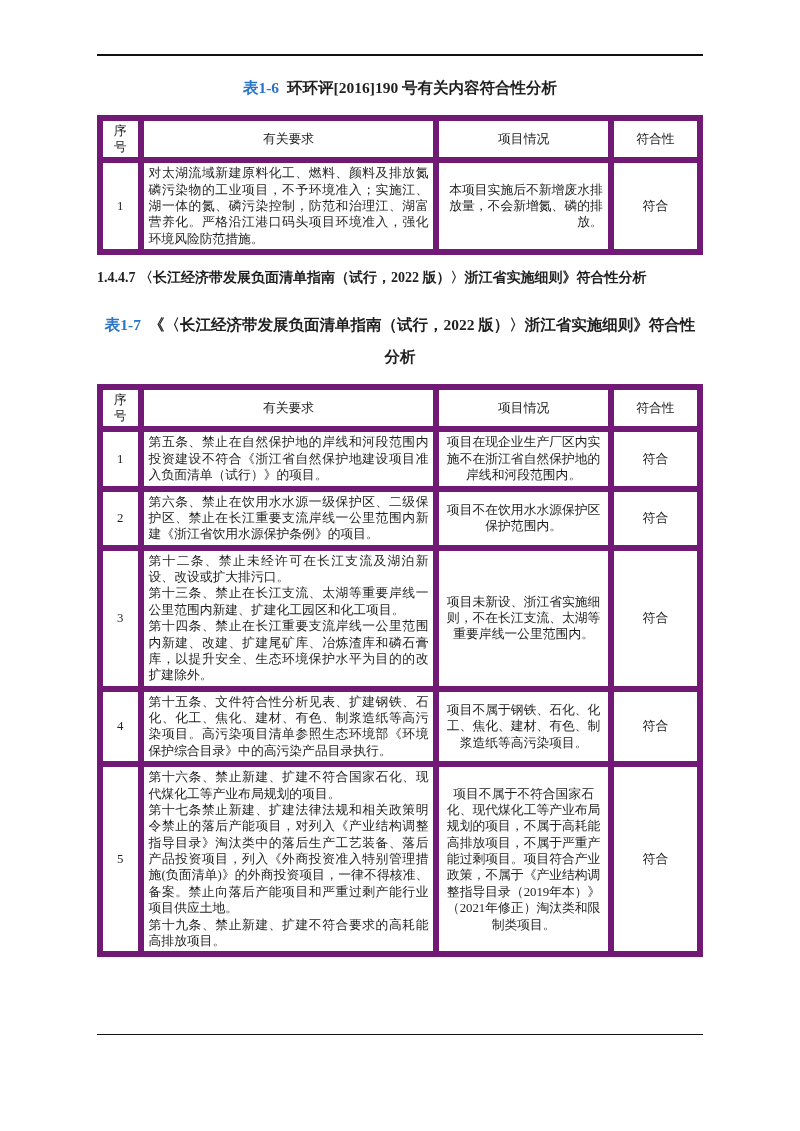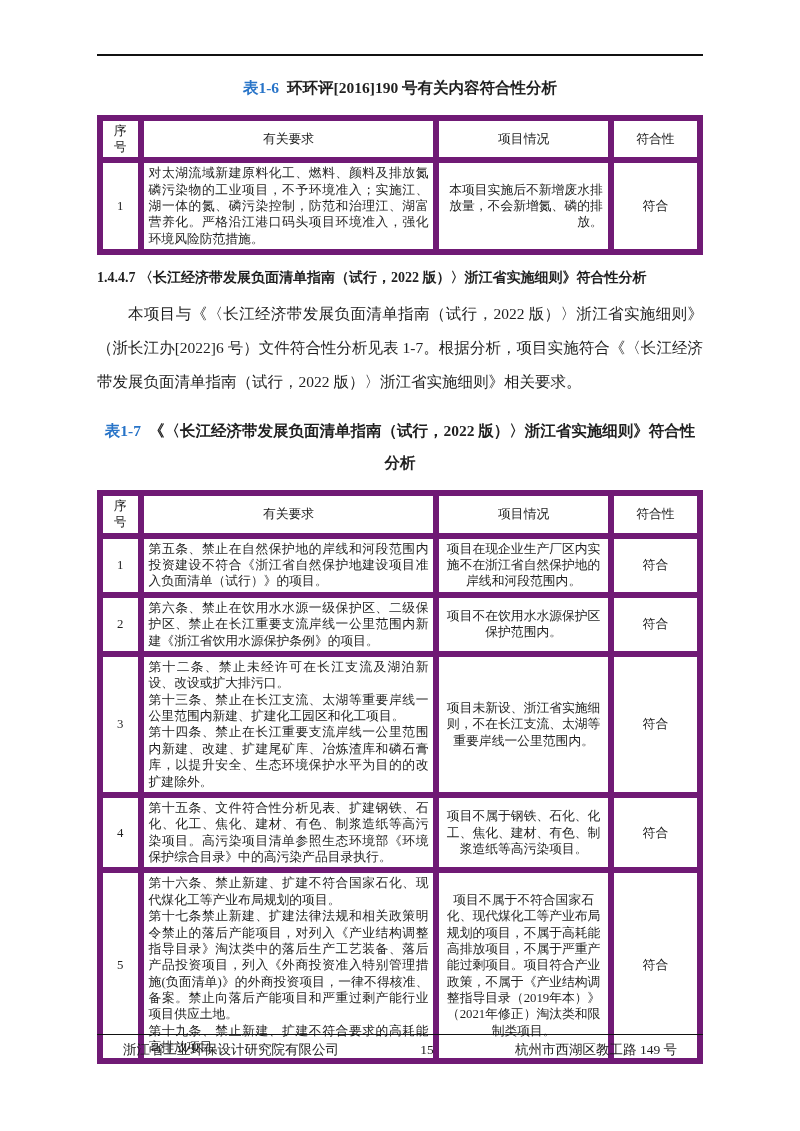--- a/index.html
+++ b/index.html
@@ -114,21 +114,20 @@
           <td class="cell-no">1</td>
           <td class="cell-req">对太湖流域新建原料化工、燃料、颜料及排放氮磷污染物的工业项目，不予环境准入；实施江、湖一体的氮、磷污染控制，防范和治理江、湖富营养化。严格沿江港口码头项目环境准入，强化环境风险防范措施。</td>
           <td class="cell-sit">本项目实施后不新增废水排放量，不会新增氮、磷的排放。</td>
           <td class="cell-comp">符合</td>
         </tr>
       </tbody>
     </table>
 
     <div class="section-heading">1.4.4.7 〈长江经济带发展负面清单指南（试行，2022 版）〉浙江省实施细则》符合性分析</div>
 
-    <div class="body-para">本项目与《〈长江经济带发展负面清单指南（试行，2022 版）〉浙江省实施细则》（浙长江办[2022]6 号）文件符合性分析见表 1-7。根据分析，项目实施符合《〈长江经济带发展负面清单指南（试行，2022 版）〉浙江省实施细则》相关要求。</div>
 
     <div class="table-caption">
       <span class="caption-label">表1-7</span><span>《〈长江经济带发展负面清单指南（试行，2022 版）〉浙江省实施细则》符合性分析</span>
     </div>
 
     <table class="doc-table">
       <colgroup>
         <col class="col-no">
           <col class="col-req">
           <col class="col-sit">
@@ -178,19 +177,14 @@
           <td class="cell-comp">符合</td>
         </tr>
       </tbody>
     </table>
 
 
   </div>
 
   <div class="doc-footer">
     <hr class="footer-rule">
-    <div class="footer-row">
-      <span>浙江省工业环保设计研究院有限公司</span>
-      <span>15</span>
-      <span>杭州市西湖区教工路 149 号</span>
-    </div>
   </div>
 </div>
 
 </body></html>

